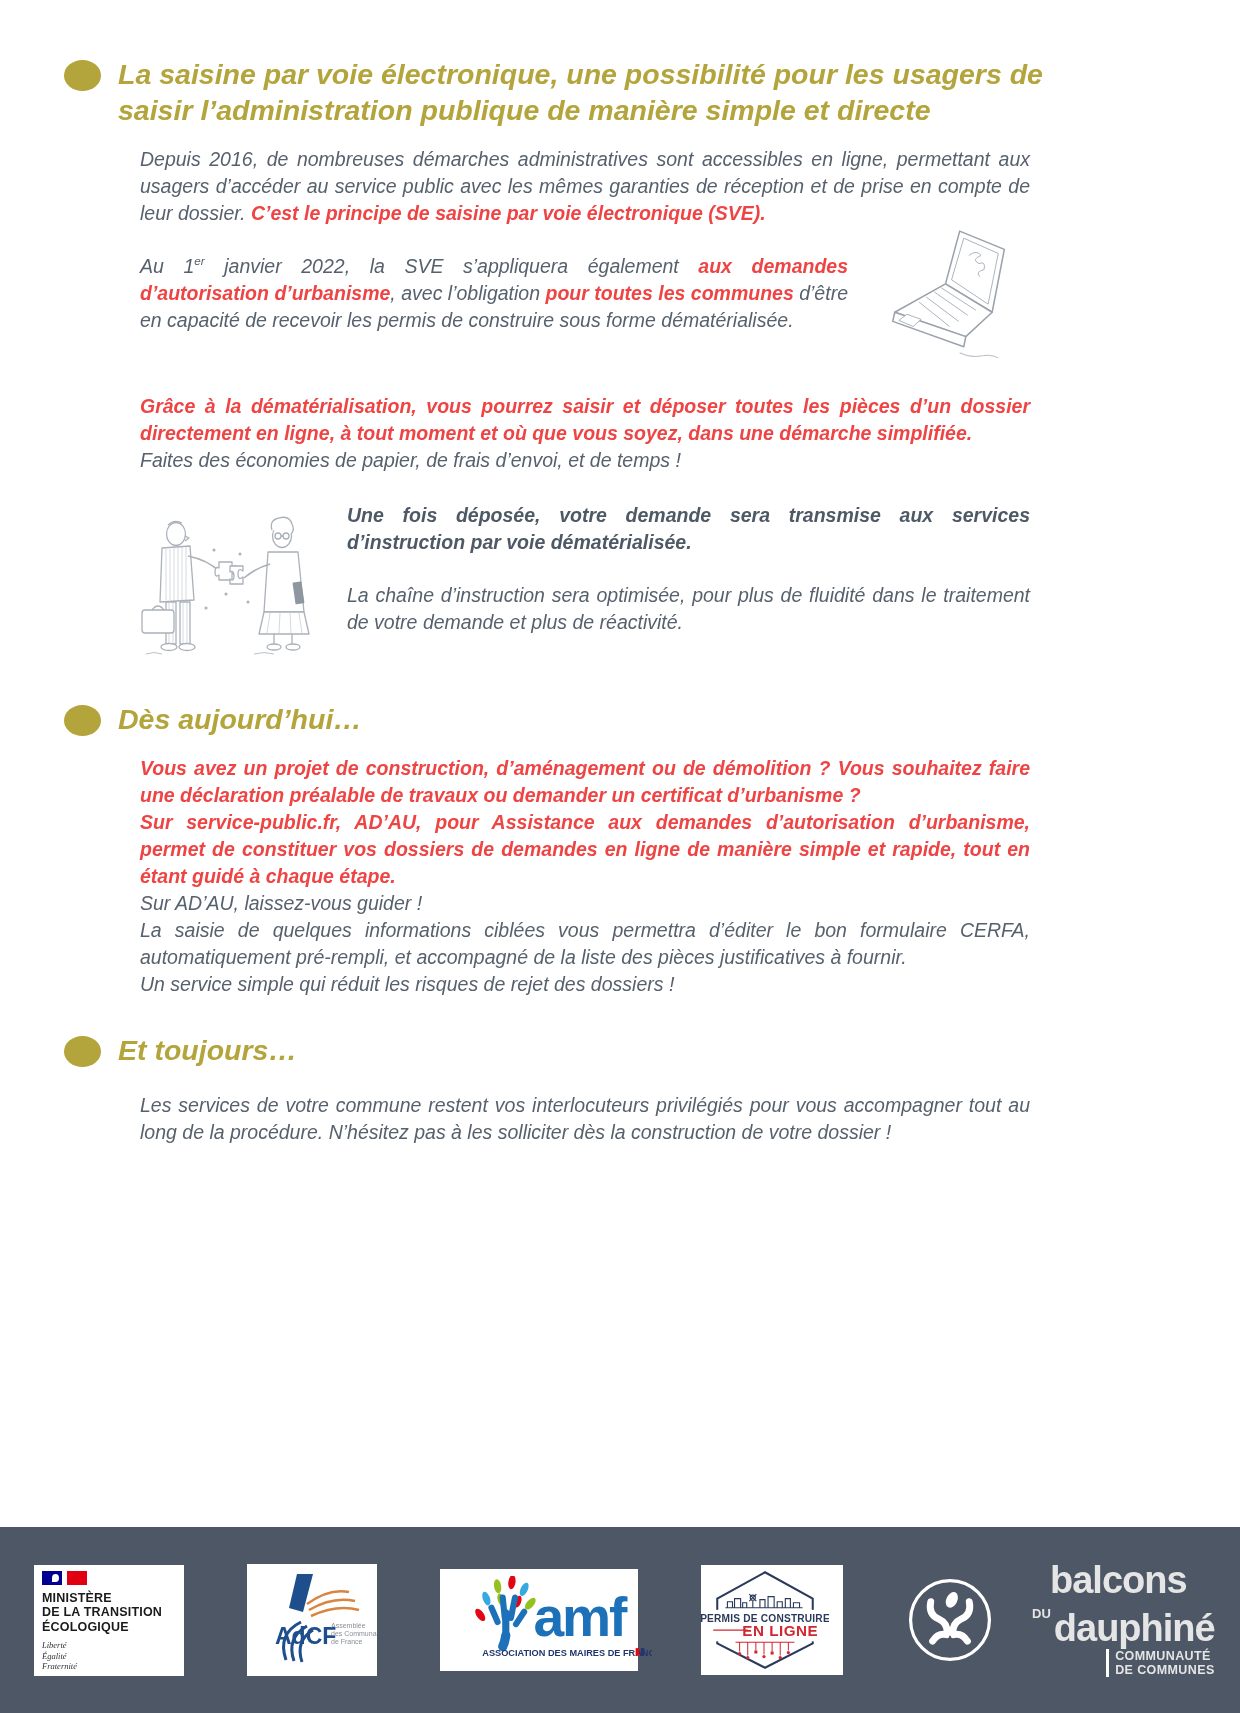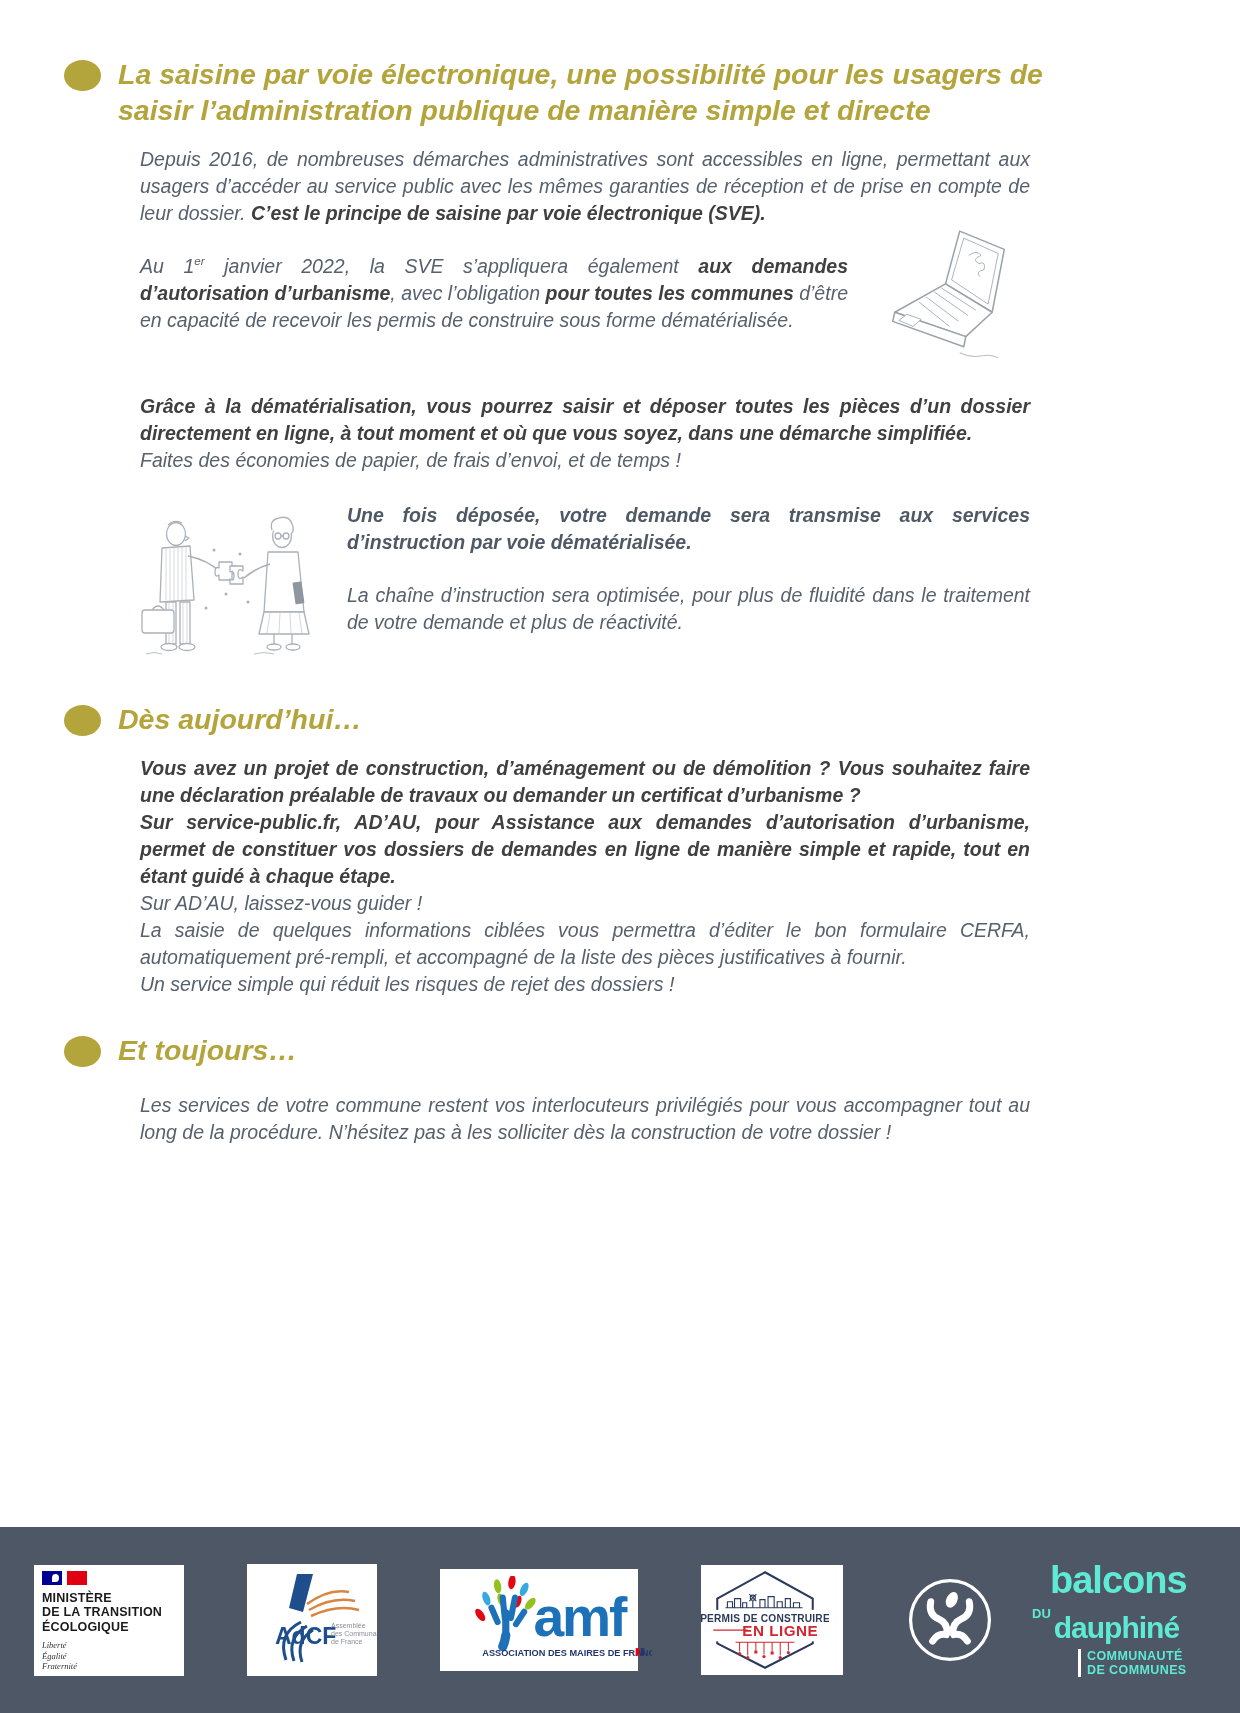--- a/index.html
+++ b/index.html
@@ -24,21 +24,21 @@
     margin: 0; font-size: 28.5px; line-height: 36px;
     font-weight: 700; color: #b3a43c; max-width: 975px;
   }
 
   
   .body-block { margin: 18px 40px 0 76px; }
   .para {
     margin: 0; font-size: 19.5px; line-height: 27px;
     text-align: justify; color: #57616d;
   }
-  .para b { font-weight: 700; color: #404040; }
+  .para b { font-weight: 700; color: #ef4444; }
   .para sup { font-size: 60%; vertical-align: super; }
 
   .row-laptop { display: flex; align-items: flex-start; margin-top: 20px; }
   .row-laptop .para { flex: 1; }
   .laptop { flex: none; width: 168px; height: 142px; margin: -24px 0 0 14px; }
 
   .sec2 { margin-top: 28px; }
   .sec3 { margin-top: 28px; }
   .sec4 { margin-top: 34px; }
   .sec4 .body-block { margin-top: 24px; }
@@ -65,26 +65,26 @@
   .f-blue { width: 20px; height: 14px; background: #000091; position: relative; }
   .f-blue::after { content: ""; position: absolute; right: 3px; top: 3px; width: 7px; height: 8px; background: #fff; border-radius: 60% 60% 60% 0; }
   .f-red { width: 20px; height: 14px; background: #e1000f; }
   .min-line { font-size: 12.5px; font-weight: 700; color: #1a1a1a; line-height: 14.5px; letter-spacing: 0.2px; }
   .motto { margin-top: 6px; font-family: "Liberation Serif", serif; font-style: italic; font-size: 8.5px; color: #333; line-height: 10.5px; }
 
   .card-adcf { width: 130px; height: 112px; }
   .card-amf { width: 198px; height: 102px; align-items: center; padding-left: 44px; }
   .card-permis { width: 142px; height: 110px; align-items: flex-start; }
 
-  .balcons { display: flex; align-items: center; gap: 14px; width: 300px; color: #5eead4; }
+  .balcons { display: flex; align-items: center; gap: 14px; width: 300px; color: #e5e5e5; }
   .balcons-mark { flex: none; width: 88px; height: 88px; }
   .b-line1 { font-size: 38px; font-weight: 700; line-height: 34px; margin-left: 42px; letter-spacing: -1px; }
   .b-line2 { display: flex; align-items: flex-end; line-height: 34px; }
   .b-du { font-size: 13px; font-weight: 700; margin: 0 3px 14px 24px; text-transform: uppercase; }
-  .b-dauphine { font-size: 30px; font-weight: 700; letter-spacing: -1px; }
+  .b-dauphine { font-size: 38px; font-weight: 700; letter-spacing: -1px; }
   .b-cc { margin: 4px 0 0 auto; width: fit-content; border-left: 3px solid #fff; padding-left: 6px; font-size: 12.5px; font-weight: 700; line-height: 14px; letter-spacing: 0.4px; }
 
   svg text { font-family: "Liberation Sans", sans-serif; }
 </style>
 </head>
 <body>
 
 <main class="page">
 
   <section>

